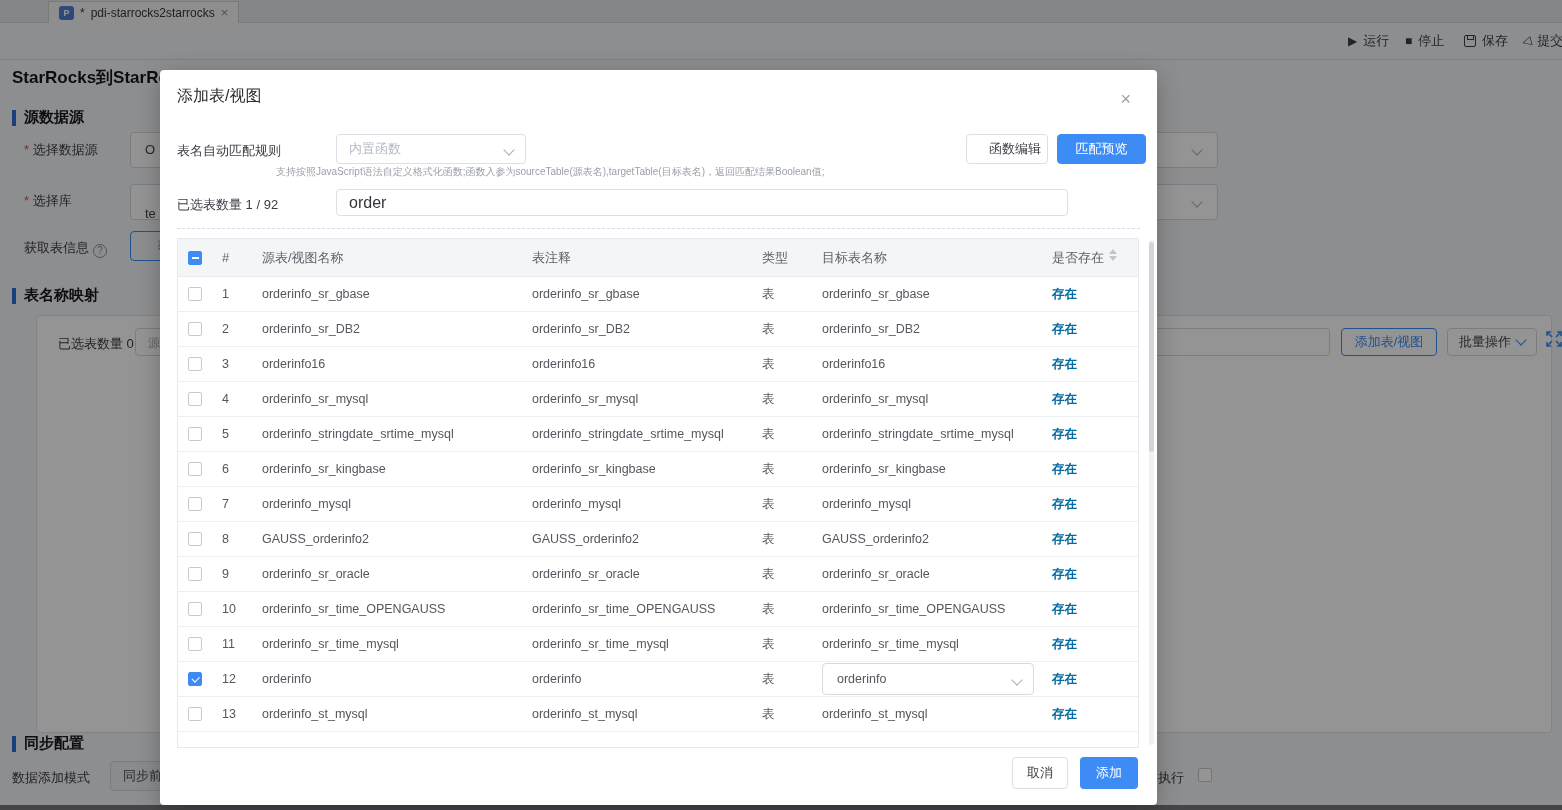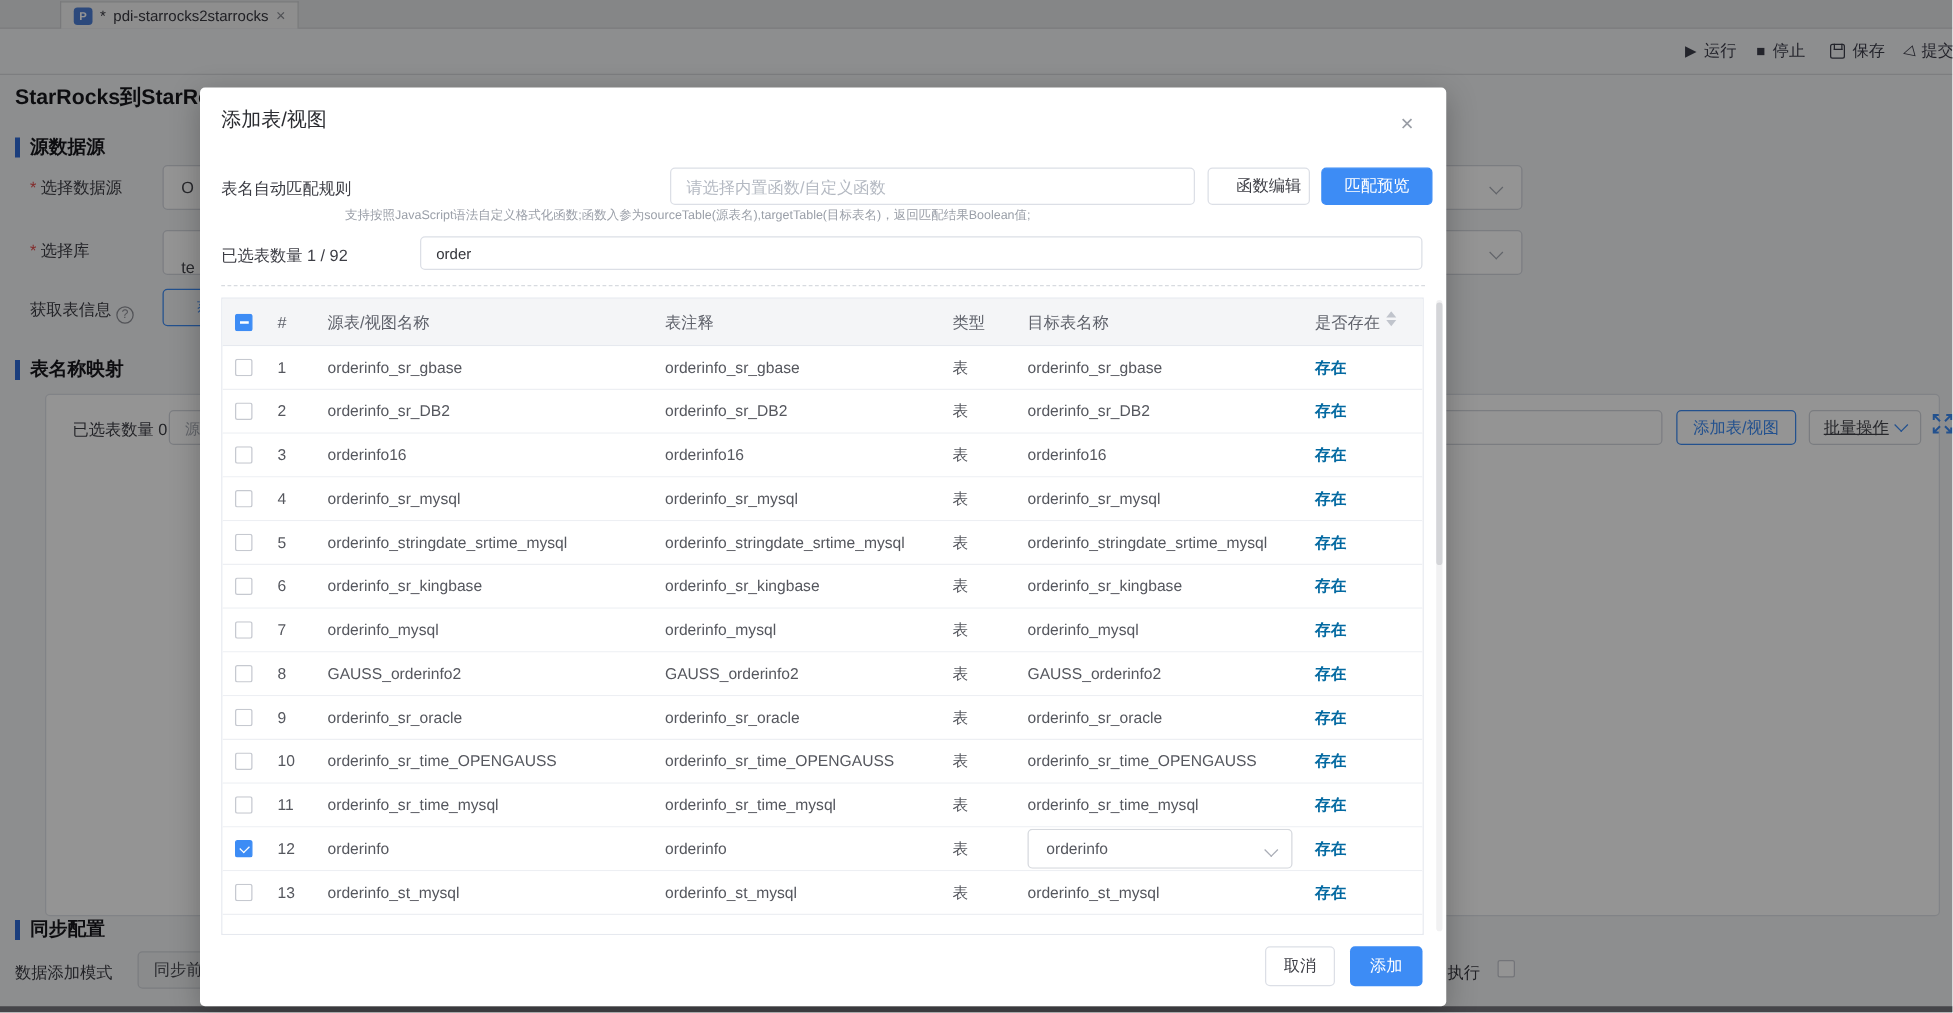--- a/index.html
+++ b/index.html
@@ -20,21 +20,21 @@
   .icon-save:after { content:""; position:absolute; left:2px; top:-1px; width:5px; height:4px; border:1.3px solid #3d3e4b; border-top:none; }
 
   .page-title { position:absolute; left:12px; top:66px; font-size:17px; font-weight:bold; color:#17181c; white-space:nowrap; }
   .section { position:absolute; display:flex; align-items:center; gap:8px; font-size:15px; font-weight:bold; color:#17181c;text-align:center; }
   .section:before { content:""; width:4px; height:16px; background:#2f6bd8; display:inline-block; }
   .flabel { position:absolute; font-size:13px; color:#3c3d44; white-space:nowrap; }
   .req:before { content:"* "; color:#e14b4b; }
   .selbox { position:absolute; background:#fff; border:1px solid #d5d8df; border-radius:4px; }
   .chev { position:absolute; width:8px; height:8px; border-right:1.5px solid #a9adb6; border-bottom:1.5px solid #a9adb6; transform:rotate(45deg); }
   .btn-outline-blue { position:absolute; border:1px solid #3d8cf5; color:#3d8cf5; background:transparent; border-radius:4px; font-size:13px; display:flex; align-items:center; justify-content:center; white-space:nowrap; overflow:hidden; cursor:pointer; }
-  .btn-outline-gray { position:absolute; border:1px solid #d3d6dc; color:#43444b; background:transparent; border-radius:4px; font-size:13px; display:flex; align-items:center; justify-content:center; gap:6px; white-space:nowrap; cursor:pointer;text-decoration:underline; }
+  .btn-outline-gray { position:absolute; border:1px solid #d3d6dc; color:#43444b; background:transparent; border-radius:4px; font-size:13px; display:flex; align-items:center; justify-content:center; gap:6px; white-space:nowrap; cursor:pointer; }
   .help-q { display:inline-flex; width:14px; height:14px; border:1px solid #8e9097; border-radius:50%; color:#8e9097; font-size:10px; align-items:center; justify-content:center; margin-left:4px; vertical-align:-2px; }
   .panel { position:absolute; border:1px solid #dfe2e8; border-radius:4px; background:#fff; }
   .cbx { width:14px; height:14px; border:1px solid #c6c9d0; border-radius:2px; background:#fff; display:inline-block; }
   .seg-btn { position:absolute; background:#eef0f2; border:1px solid #d3d6dc; border-radius:4px; color:#4a4b52; font-size:13px; display:flex; align-items:center; padding:0 12px; white-space:nowrap; overflow:hidden; }
 
   
   #dim { position:absolute; inset:0; background:rgba(0,0,0,0.42); z-index:50; }
   #bottomstrip { position:absolute; left:0; top:805px; width:1562px; height:5px; background:#454549; z-index:60; }
 
   
@@ -177,30 +177,33 @@
 
 <div id="dim"></div>
 <div id="bottomstrip"></div>
 
 <div id="modal">
   <div class="m-title">添加表/视图</div>
   <div class="m-close">×</div>
 
   <div class="m-label" style="left:17px; top:72px;"><span>表名自动匹配规则</span></div>
 
-
-  <input class="m-input" style="left: 376px; top: 64px; width: 420px; height: 30px;" placeholder="请选择内置函数/自定义函数">
+  <div class="m-select" style="left:176px; top:64px; width:190px; height:30px;">
+    <span>内置函数</span>
+    <span class="chev"></span>
+  </div>
+
 
   <div class="m-btn plain" style="left:806px; top:64px; width:82px; height:30px;padding-left:16px;">函数编辑</div>
   <div class="m-btn primary" style="left: 897px; top: 64px; width: 89px; height: 30px; background: rgb(61, 140, 245); border-color: rgb(61, 140, 245);">匹配预览</div>
 
   <div class="m-help">支持按照JavaScript语法自定义格式化函数;函数入参为sourceTable(源表名),targetTable(目标表名)，返回匹配结果Boolean值;</div>
 
   <div class="m-label" style="left:17px; top:126px;"><span>已选表数量 1 / 92</span></div>
-  <input class="m-input" style="left: 176px; top: 119px; width: 802px; height: 27px; font-size: 12px;" value="order">
+  <input class="m-input" style="left: 176px; top: 119px; width: 732px; height: 27px; font-size: 16px;" value="order">
 
   <div class="dashed"></div>
 
   <div id="ttable">
     <div class="t-head" id="thead">
         <div class="t-cell c-cb">
           <span class="cb ind"></span>
         </div>
         <div class="t-cell c-idx">#</div>
         <div class="t-cell c-name">源表/视图名称</div>

